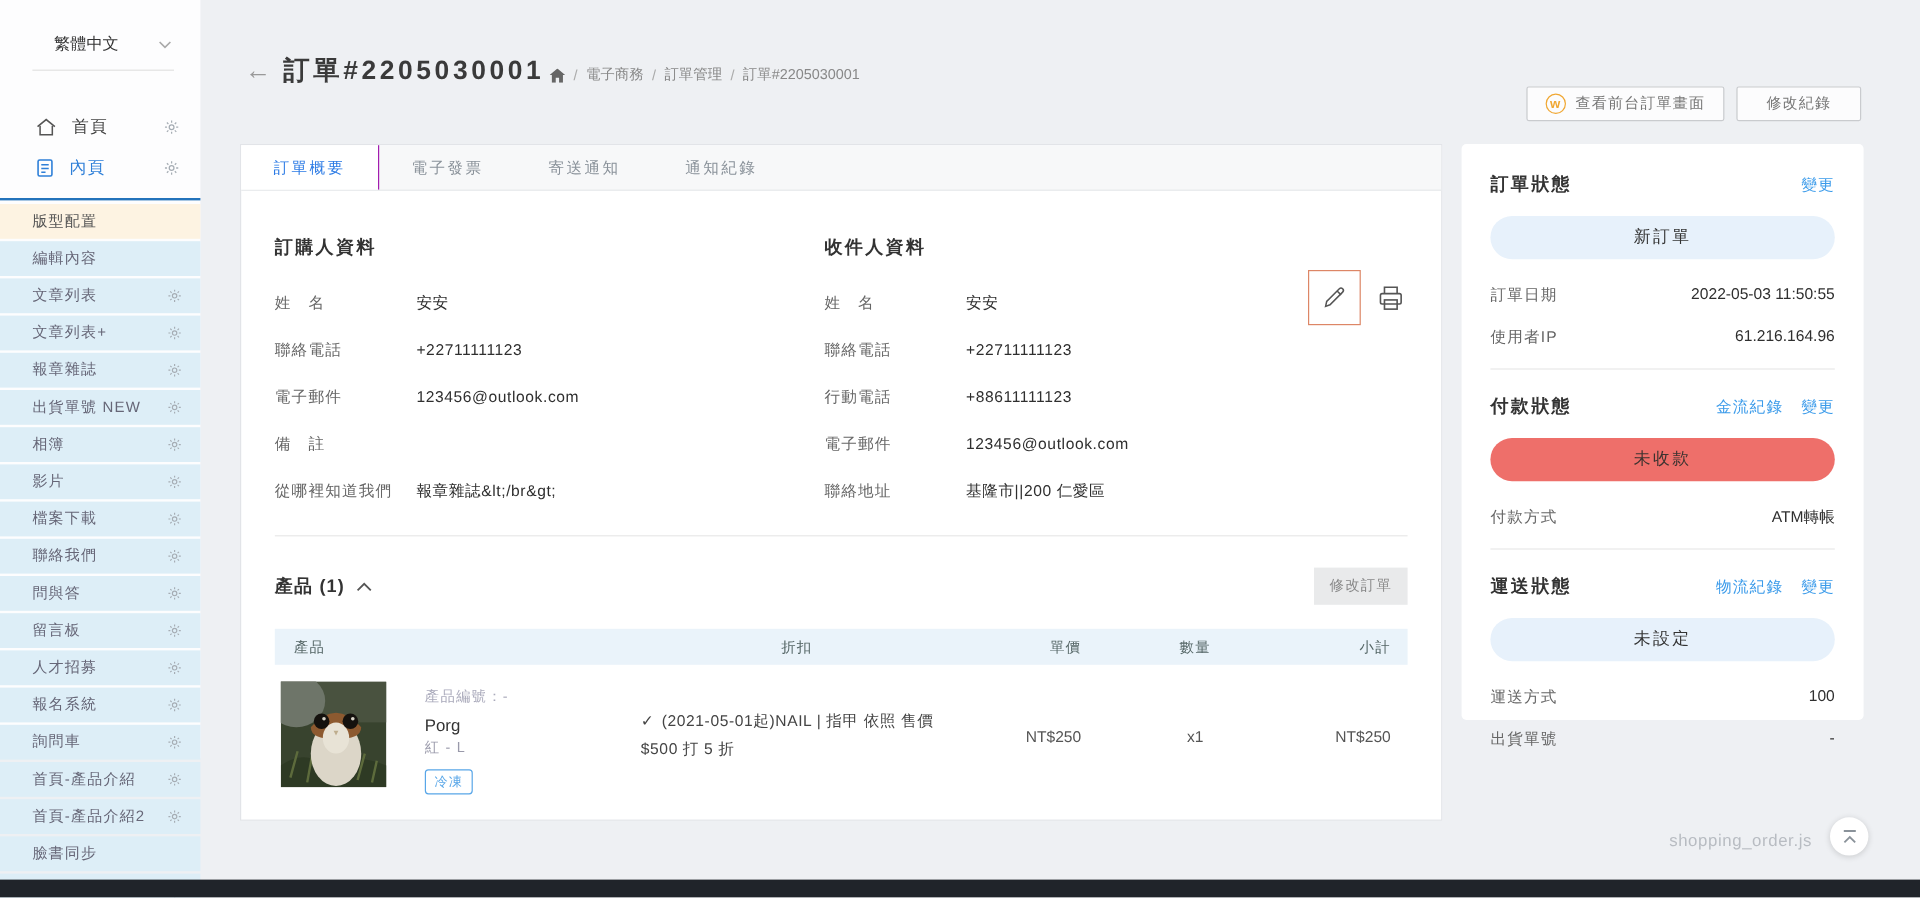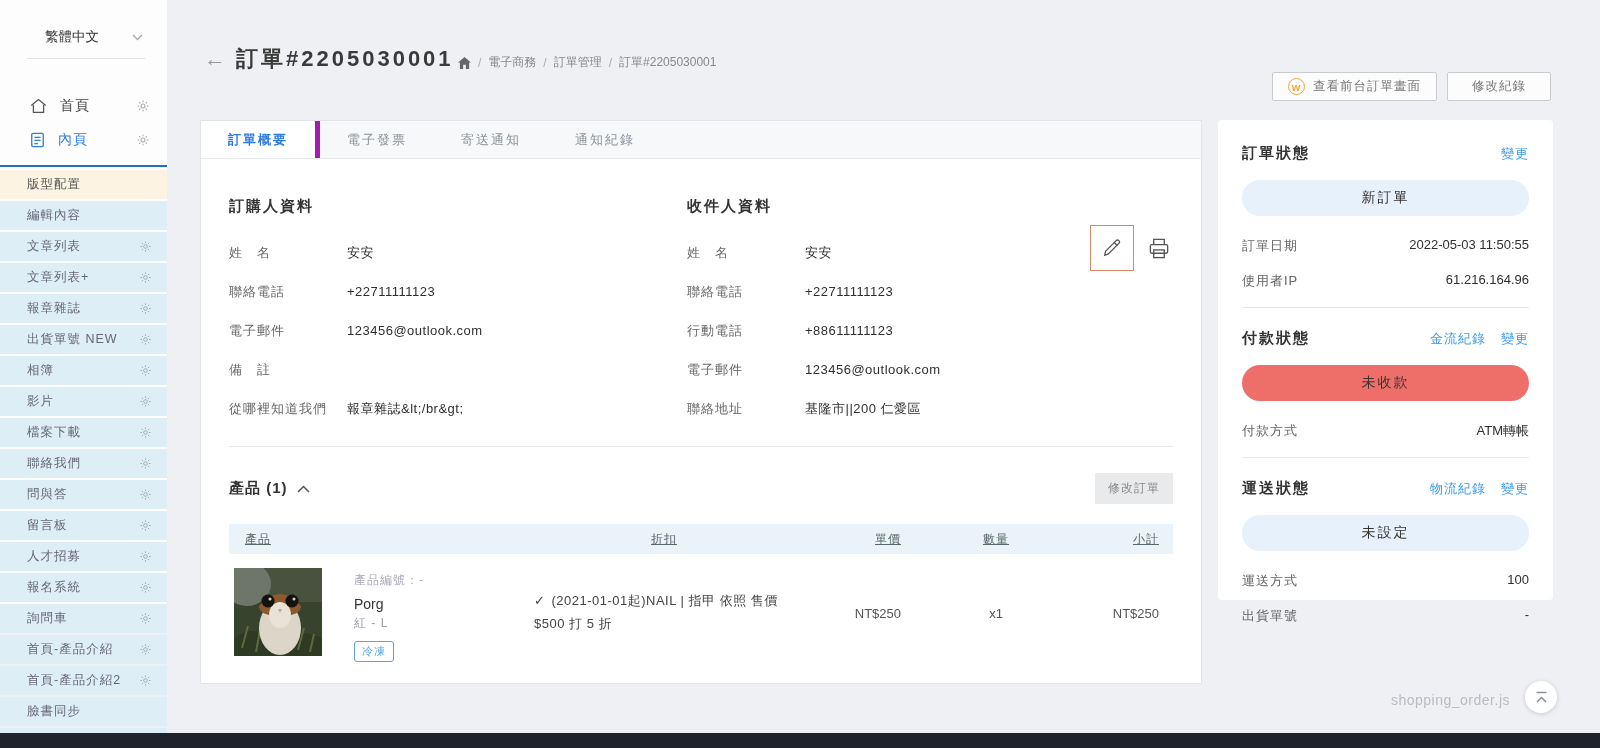--- a/index.html
+++ b/index.html
@@ -33,39 +33,39 @@
   .top-btn { background:#fcfcfd; border:1px solid #c9cbce; border-radius:2px; padding:5px 15px;
     font-size:12.5px; color:#777; letter-spacing:1px; display:flex; align-items:center; gap:8px; cursor:pointer;
     font-family:inherit; }
   .w-circle { width:17px; height:17px; border:1.5px solid #f0a732; border-radius:50%; color:#f0a732;
     font-size:11px; font-weight:bold; display:flex; align-items:center; justify-content:center; }
   
   .main-card { position:absolute; left:200px; top:120px; width:1002px; height:564px;
     background:#fff; border:1px solid #e2e4e8; }
   .tabbar { display:flex; background:#f7f8f9; border-bottom:1px solid #e7e9eb; height:38px; }
   .tab { padding:0 27px; line-height:38px; font-size:13px; color:#8a929a; letter-spacing:2px; cursor:pointer; }
-  .tab.active { background:#fff; color:#2c7be5; border-right:5px solid #a21caf;font-weight:bold; }
+  .tab.active { background:#fff; color:#2c7be5; border-right:1px solid #a21caf; }
   .card-body { padding:24px 28px 0 28px; position:relative; }
   .info-cols { display:flex; }
   .info-col-left { width:458px; flex:0 0 458px; }
   .info-col-right { flex:1; }
   .sec-heading { font-size:15px; font-weight:bold; color:#333; letter-spacing:2px; margin:14px 0 27px; }
   .info-row { display:flex; margin-bottom:20px; font-size:13px; line-height:19px; }
   .info-label { width:118px; flex:0 0 118px; color:#666; letter-spacing:1px; }
   .info-value { color:#2f2f2f; letter-spacing:.5px; }
   .doc-actions { position:absolute; right:30px; top:66px; display:flex; align-items:center; gap:13px; }
   .pencil-box { width:44px; height:46px; border:1px solid #dd8666; display:flex; align-items:center; justify-content:center; cursor:pointer; background:#fff; }
   .printer-btn { cursor:pointer; display:flex; }
   .hr { border-top:1px solid #e8e8e8; margin:8px 0 0; }
   .products-head { display:flex; align-items:center; margin:26px 0 20px; }
   .products-title { font-size:15px; font-weight:bold; color:#333; letter-spacing:1px; }
   .collapse-chevron { margin-left:9px; display:flex; cursor:pointer; }
   .edit-order-btn { margin-left:auto; background:#e9eaeb; border:none; color:#888; font-size:12px;
     letter-spacing:1px; padding:7px 13px; cursor:pointer; font-family:inherit; }
-  .ptable-header { background:#eaf3fa; height:30px; display:flex; align-items:center; font-size:12px; color:#566; letter-spacing:1px;text-decoration:underline; }
+  .ptable-header { background:#eaf3fa; height:30px; display:flex; align-items:center; font-size:12px; color:#566; letter-spacing:1px; }
   .col-product { flex:0 0 305px; padding-left:16px; }
   .col-discount { flex:0 0 260px; text-align:center; }
   .col-price { flex:0 0 107px; text-align:right; }
   .col-qty { flex:0 0 190px; text-align:center; }
   .col-subtotal { flex:1; text-align:right; padding-right:14px; }
   .prow { display:flex; padding:14px 0; align-items:flex-start; }
   .prow .col-discount { text-align:left; font-size:13px; color:#444; line-height:1.75; padding-top:22px; letter-spacing:.5px;}
   .prow .col-price, .prow .col-qty, .prow .col-subtotal { padding-top:38px; font-size:13px; color:#555; }
   .prod-cell { display:flex; gap:32px; padding-left:5px; }
   .prod-img { width:88px; height:88px; flex:0 0 88px; }
@@ -484,21 +484,21 @@
           <path d="M44 41 L48 41 L46 45 Z" fill="#bfae8e"></path>
         </svg>
         <div>
           <div class="prod-sku">產品編號：-</div>
           <div class="prod-name">Porg</div>
           <div class="prod-variant">紅 - L</div>
           <span class="prod-badge">冷凍</span>
         </div>
       </div>
       <div class="col-discount">
-        <span class="check">✓</span><span>(2021-01-01起)NAIL | 指甲 依照 售價</span><br>
+        <span class="check">✓</span><span>(2021-05-01起)NAIL | 指甲 依照 售價</span><br>
         <span>$500 打 5 折</span>
       </div>
       <span class="col-price">NT$250</span>
       <span class="col-qty">x1</span>
       <span class="col-subtotal">NT$250</span>
     </div>
   </div>
 </section>
 
 <aside class="status-card">

